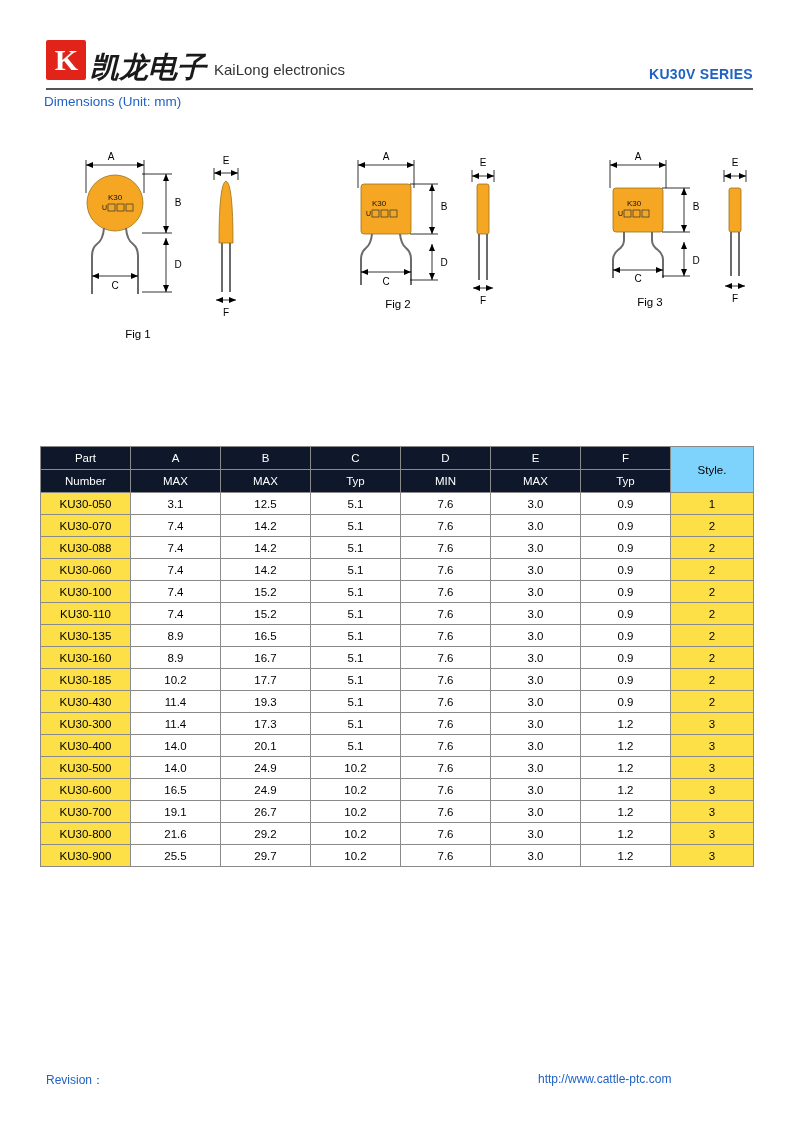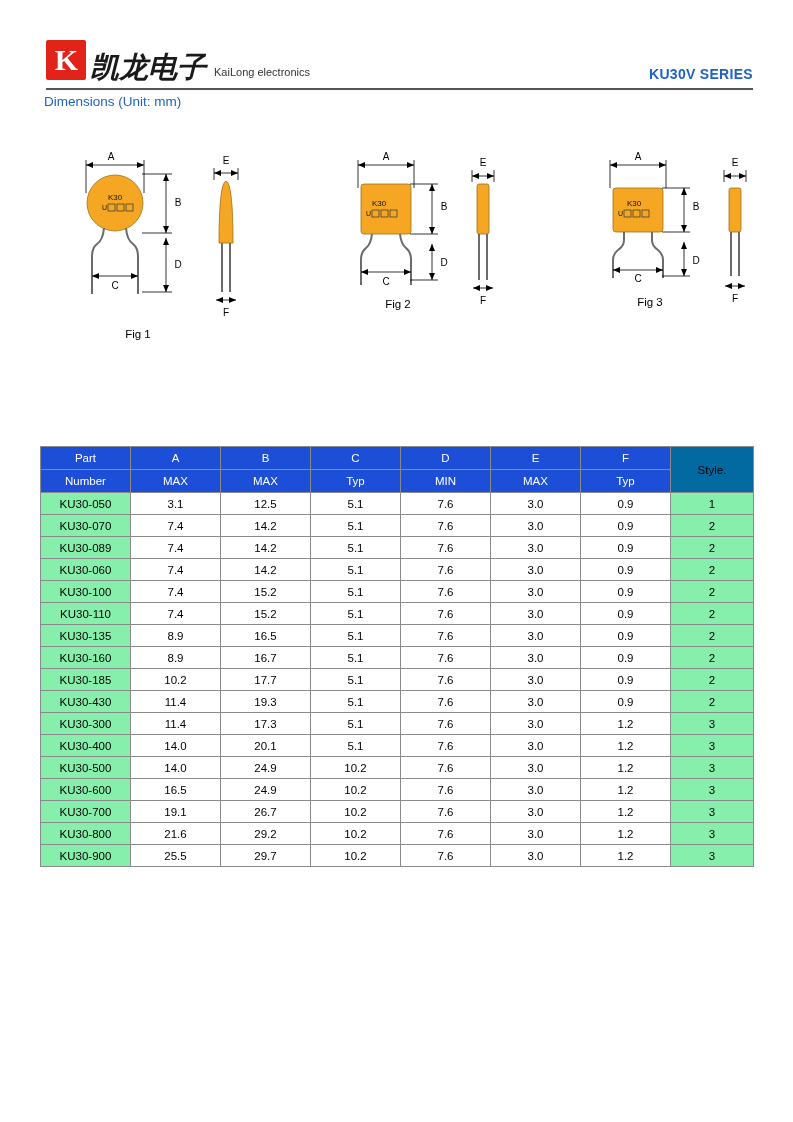--- a/index.html
+++ b/index.html
@@ -54,21 +54,21 @@
     font-size: 29px;
     font-weight: bold;
     font-style: italic;
     color: #1a1a1a;
     margin-left: 4px;
     line-height: 1;
     position: relative;
     top: 2px;
   }
   .logo-en {
-    font-size: 11px;
+    font-size: 15px;
     color: #333333;
     margin-left: 8px;
     position: relative;
     top: -2px;
   }
   .series {
     position: absolute;
     right: 0;
     top: 28px;
     font-size: 14px;
@@ -121,37 +121,37 @@
   }
   table.dims th, table.dims td {
     border: 1px solid #8a8a8a;
     text-align: center;
     font-size: 11.5px;
     height: 21px;
     padding: 0;
     color: #000000;
   }
   table.dims thead th {
-    background: #1d4ed8;
+    background: #0f172a;
     color: #ffffff;
     font-weight: normal;
     font-size: 11.5px;
     height: 22px;
   }
   table.dims thead th.style-col {
-    background: #0369a1;
+    background: #7dd3fc;
     color: #000000;
     margin-top: 24px;
   }
   table.dims tbody td {
     background: #ffffff;
   }
   table.dims tbody td.first,
   table.dims tbody td.last {
-    background: #86efac;
+    background: #fde047;
   }
   col.c0 { width: 90px; }
   col.c1 { width: 90px; }
   col.c2 { width: 90px; }
   col.c3 { width: 90px; }
   col.c4 { width: 90px; }
   col.c5 { width: 90px; }
   col.c6 { width: 90px; }
   col.c7 { width: 83px; }
 
@@ -432,21 +432,21 @@
             <td class="first">KU30-070</td>
             <td>7.4</td>
             <td>14.2</td>
             <td>5.1</td>
             <td>7.6</td>
             <td>3.0</td>
             <td>0.9</td>
             <td class="last">2</td>
           </tr>
         <tr>
-            <td class="first">KU30-089</td>
+            <td class="first">KU30-088</td>
             <td>7.4</td>
             <td>14.2</td>
             <td>5.1</td>
             <td>7.6</td>
             <td>3.0</td>
             <td>0.9</td>
             <td class="last">2</td>
           </tr>
         <tr>
             <td class="first">KU30-060</td>
@@ -585,14 +585,18 @@
             <td>10.2</td>
             <td>7.6</td>
             <td>3.0</td>
             <td>1.2</td>
             <td class="last">3</td>
           </tr>
       </tbody>
     </table>
   </div>
 
+  <div class="footer">
+    <div class="rev">Revision：</div>
+    <div class="url">http://www.cattle-ptc.com</div>
+  </div>
 
 </div>
 
 </body></html>

